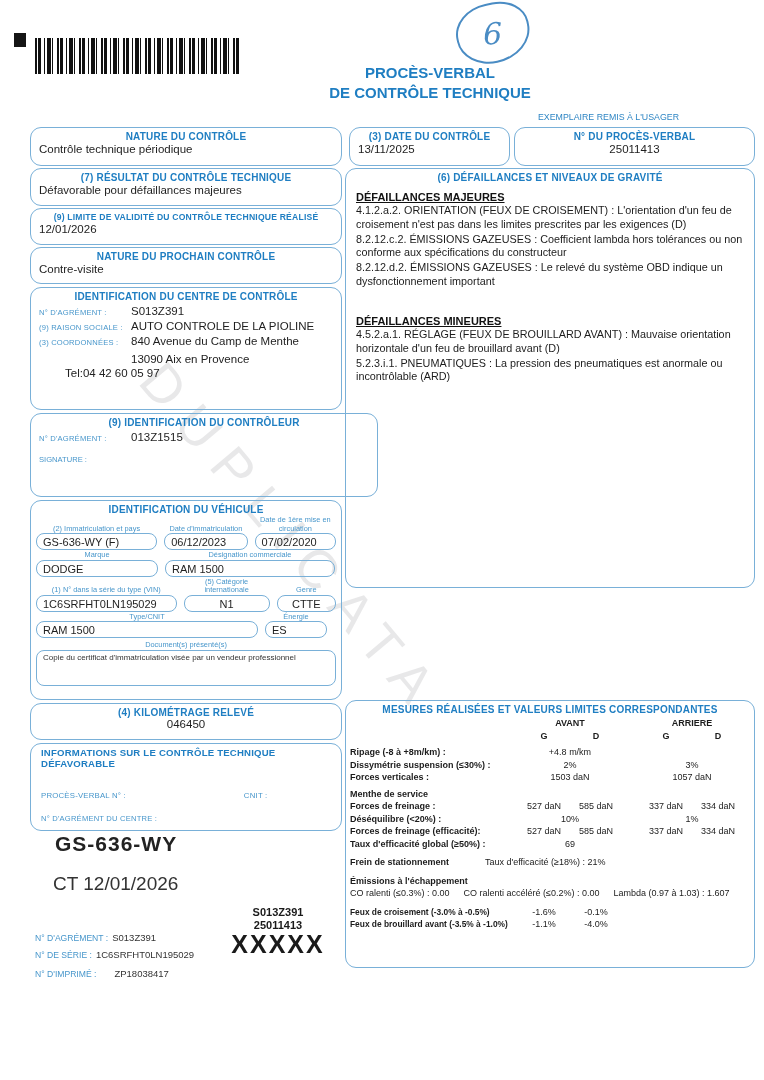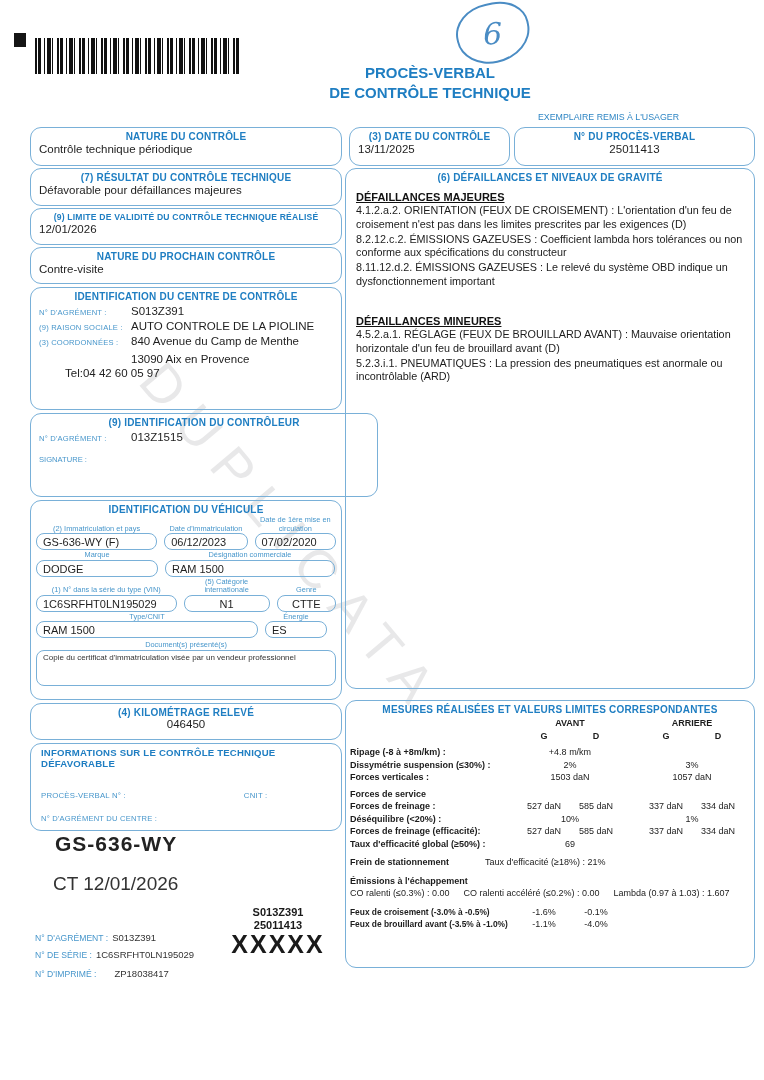--- a/index.html
+++ b/index.html
@@ -57,21 +57,21 @@
            font-size:8px;color:#333;padding:2px 6px;box-sizing:border-box;}
   
   .defav-row{display:flex;padding:0 10px;margin-top:22px;}
   .defav-row .kl{font-size:7.8px;}
   .defav-row .d2{margin-left:118px;}
   .defav-row2{display:flex;padding:0 10px;margin-top:14px;}
   
   .sec-date{left:349px;top:127px;width:161px;height:39px;}
   .sec-pv{left:514px;top:127px;width:241px;height:39px;}
   .sec-pv .box-v{text-align:center;}
-  .sec-def{left:345px;top:168px;width:410px;height:521px;}
+  .sec-def{left:345px;top:168px;width:410px;height:420px;}
   .def-content{padding:8px 10px 0;}
   .def-title{font-size:11px;font-weight:bold;text-decoration:underline;color:#111;}
   .def-item{font-size:10.8px;line-height:1.28;color:#1c1c1c;margin-top:1px;}
   .def-gap{margin-top:26px;}
   .sec-mes{left:345px;top:700px;width:410px;height:268px;}
   
   .mes{padding:2px 4px 0;font-size:9px;color:#1c1c1c;}
   .mrow{display:grid;grid-template-columns:168px 52px 52px 18px 52px 52px;align-items:baseline;line-height:12.5px;}
   .m-l{grid-column:1;font-weight:bold;white-space:nowrap;}
   .m-l.small{font-size:8.4px;}
@@ -240,21 +240,21 @@
     <div class="box-h">N° DU PROCÈS-VERBAL</div>
     <div class="box-v">25011413</div>
   </div>
 
   <div class="box sec-def">
     <div class="box-h">(6) DÉFAILLANCES ET NIVEAUX DE GRAVITÉ</div>
     <div class="def-content">
       <div class="def-title">DÉFAILLANCES MAJEURES</div>
       <div class="def-item">4.1.2.a.2. ORIENTATION (FEUX DE CROISEMENT) : L'orientation d'un feu de croisement n'est pas dans les limites prescrites par les exigences (D)</div>
       <div class="def-item">8.2.12.c.2. ÉMISSIONS GAZEUSES : Coefficient lambda hors tolérances ou non conforme aux spécifications du constructeur</div>
-      <div class="def-item">8.11.12.d.2. ÉMISSIONS GAZEUSES : Le relevé du système OBD indique un dysfonctionnement important</div>
+      <div class="def-item">8.2.12.d.2. ÉMISSIONS GAZEUSES : Le relevé du système OBD indique un dysfonctionnement important</div>
       <div class="def-title def-gap">DÉFAILLANCES MINEURES</div>
       <div class="def-item">4.5.2.a.1. RÉGLAGE (FEUX DE BROUILLARD AVANT) : Mauvaise orientation horizontale d'un feu de brouillard avant (D)</div>
       <div class="def-item">5.2.3.i.1. PNEUMATIQUES : La pression des pneumatiques est anormale ou incontrôlable (ARD)</div>
     </div>
   </div>
 
   <div class="box sec-mes">
     <div class="box-h">MESURES RÉALISÉES ET VALEURS LIMITES CORRESPONDANTES</div>
     <div class="mes">
       <div class="mrow">
@@ -275,21 +275,21 @@
         <span class="m-l">Dissymétrie suspension (≤30%) :</span>
         <span class="m-a2">2%</span>
         <span class="m-r2">3%</span>
       </div>
       <div class="mrow">
         <span class="m-l">Forces verticales :</span>
         <span class="m-a2">1503 daN</span>
         <span class="m-r2">1057 daN</span>
       </div>
       <div class="mrow mt4">
-        <span class="m-l">Forces de service</span>
+        <span class="m-l">Menthe de service</span>
       </div>
       <div class="mrow">
         <span class="m-l">Forces de freinage :</span>
         <span class="m-ag">527 daN</span>
         <span class="m-ad">585 daN</span>
         <span class="m-rg">337 daN</span>
         <span class="m-rd">334 daN</span>
       </div>
       <div class="mrow">
         <span class="m-l">Déséquilibre (&lt;20%) :</span>

